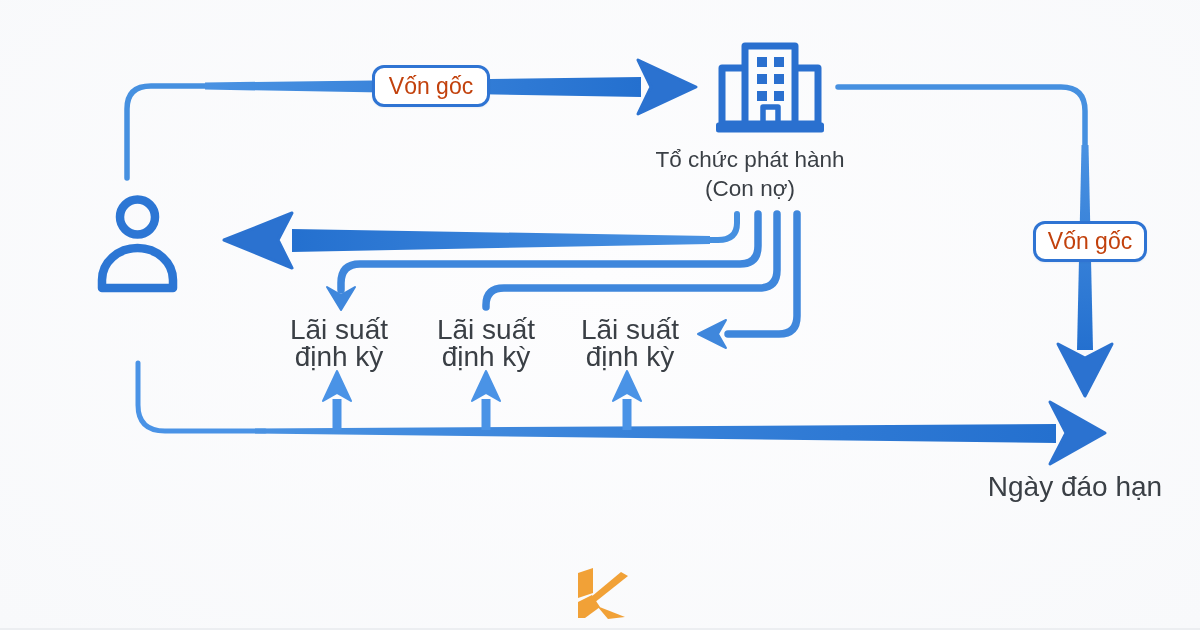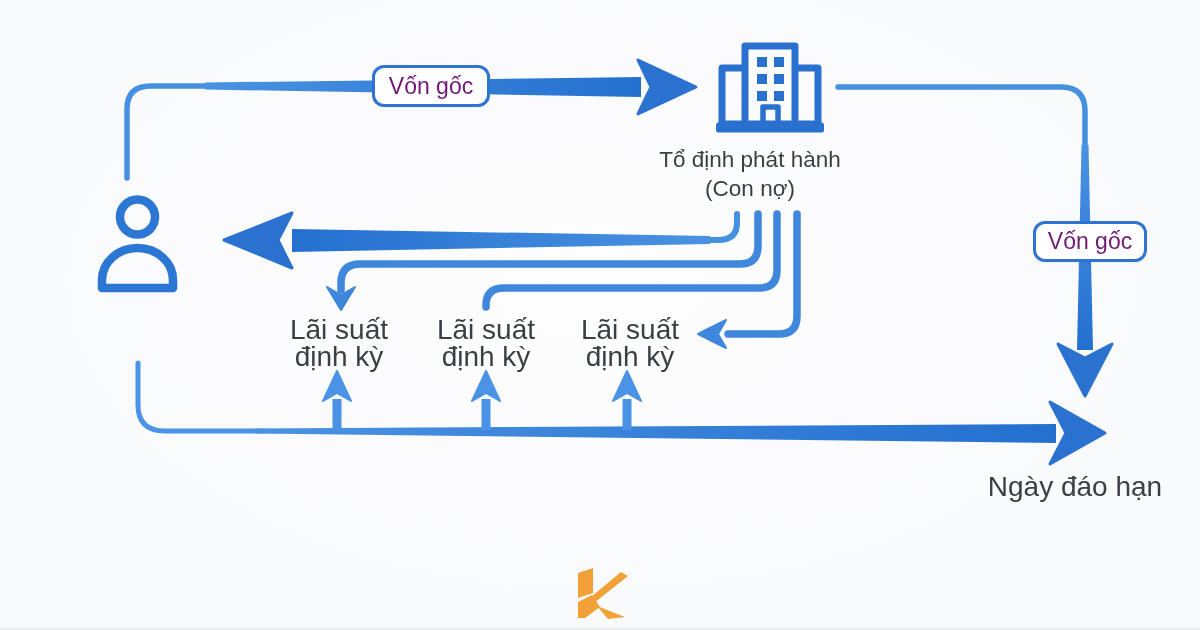--- a/index.html
+++ b/index.html
@@ -24,21 +24,21 @@
   .interest    { font-size: 28px;   line-height: 27px;  }
   .maturity    { font-size: 28px; }
   .pill {
     position: absolute;
     display: flex;
     align-items: center;
     justify-content: center;
     background: #ffffff;
     border: 3px solid #2f74d3;
     border-radius: 12px;
-    color: #701a75;
+    color: #c2410c;
     font-size: 23px;
     font-weight: 500;
     box-sizing: border-box;
     box-shadow: 0 1px 2px rgba(40,80,140,0.07);
   }
 </style>
 </head>
 <body>
 
 <div class="stage">
@@ -138,21 +138,21 @@
   </svg>
 
   <div class="pill" style="left:372px; top:65px; width:118px; height:42px">
     <span>Vốn gốc</span>
   </div>
   <div class="pill" style="left:1033px; top:221px; width:114px; height:41px">
     <span>Vốn gốc</span>
   </div>
 
   <div class="label node-label" style="left:610px; top:146px; width:280px">
-    <div>Tổ định phát hành</div>
+    <div>Tổ chức phát hành</div>
     <div>(Con nợ)</div>
   </div>
 
 
   <div class="label interest" style="left:279px; top:316px; width:120px">
     <div>Lãi suất</div>
     <div>định kỳ</div>
   </div>
   <div class="label interest" style="left:426px; top:316px; width:120px">
     <div>Lãi suất</div>

